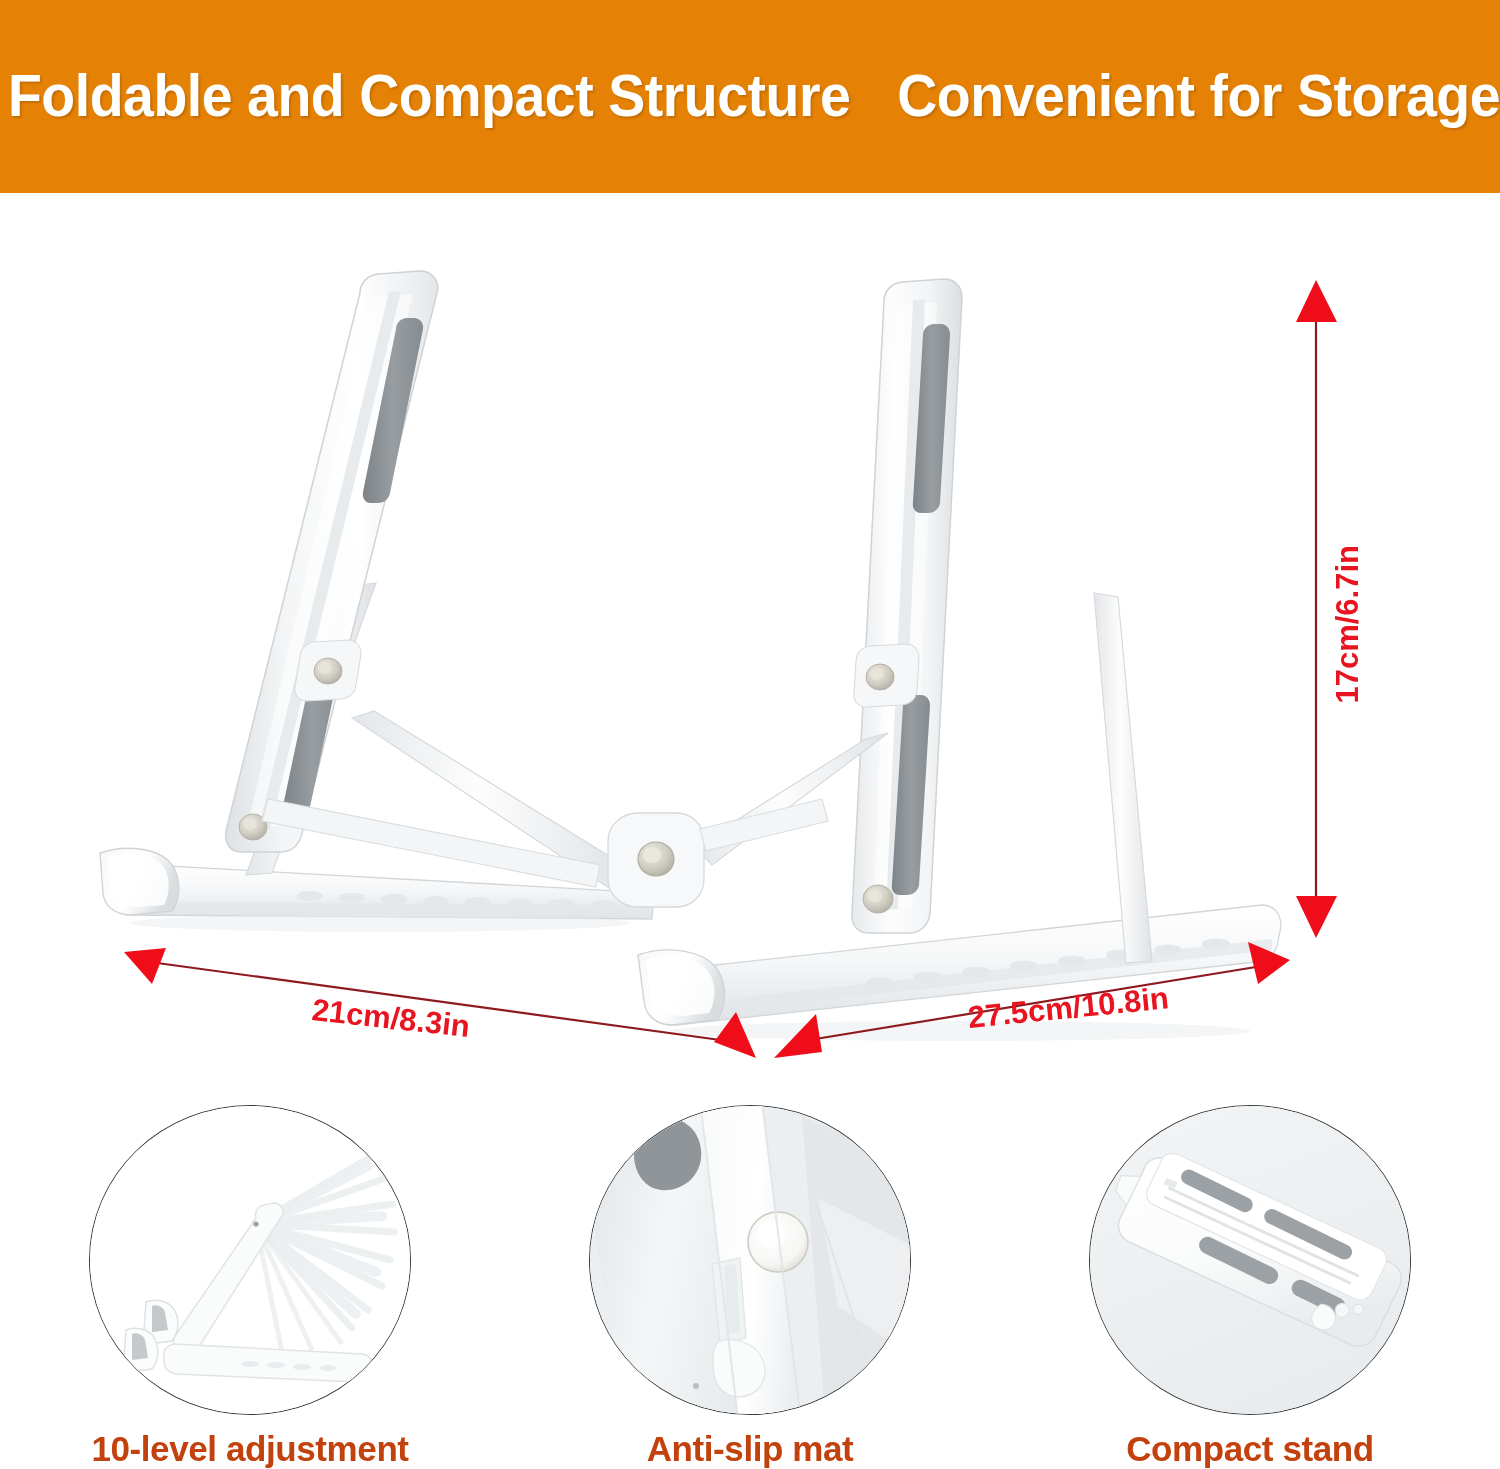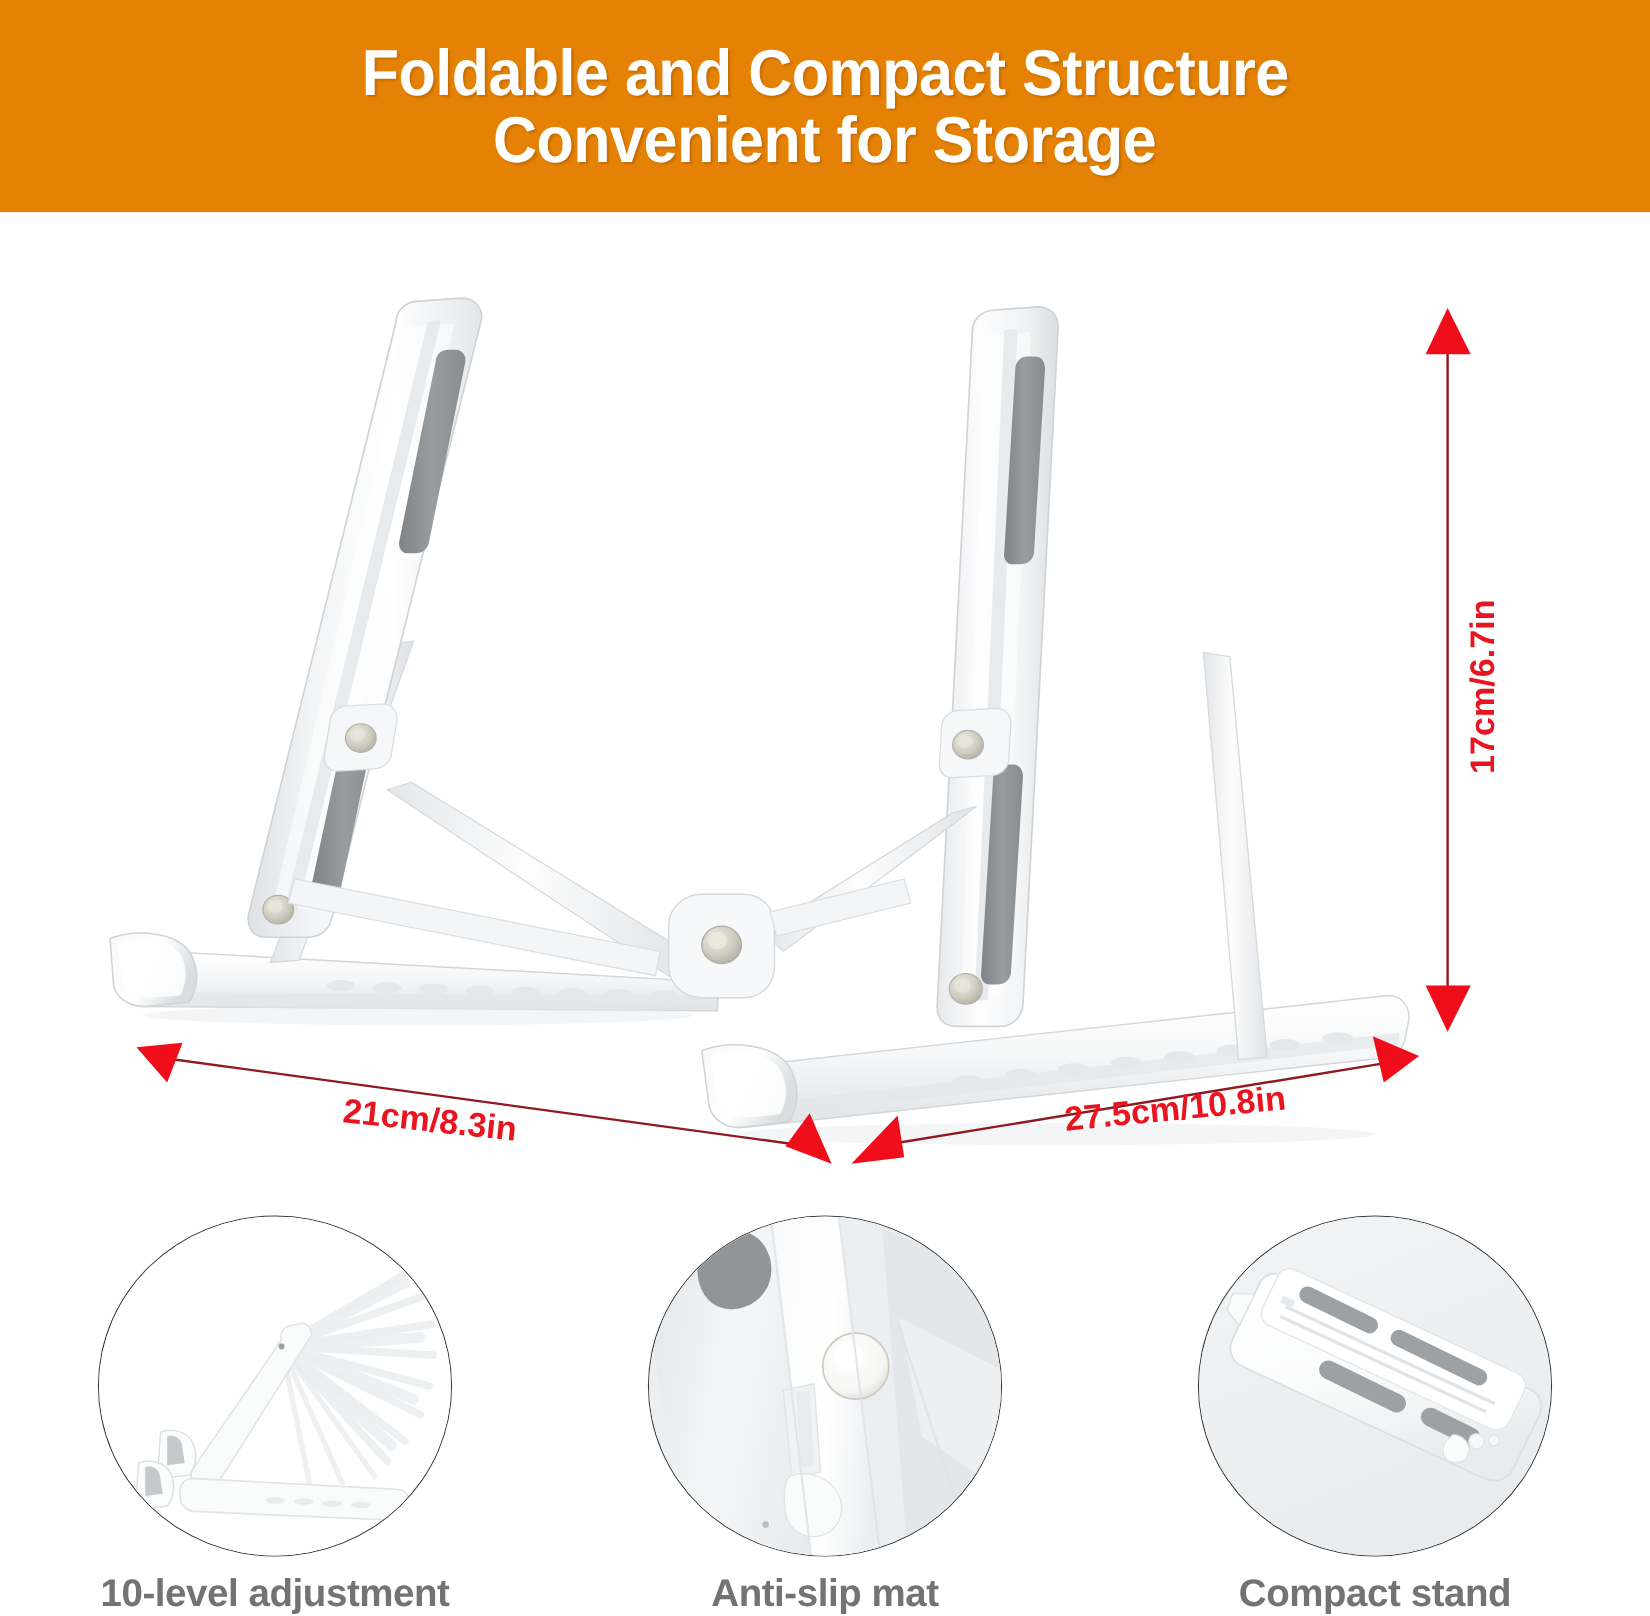--- a/index.html
+++ b/index.html
@@ -8,21 +8,21 @@
     font-family:"Liberation Sans", sans-serif;
     background:#ffffff;
     position:relative;
     overflow:hidden;
   }
 
   
   #banner{
     position:absolute; left:0; top:0; width:1500px; height:193px;
     background:#e58205;
-    display:flex; flex-direction:column;
+    display:flex; flex-direction:row;
     align-items:center; justify-content:center;
   }
   .banner-line{
     color:#ffffff;
     font-weight:bold;
     font-size:59px;
     line-height:1.03;
     letter-spacing:-0.5px;
     text-align:center;
     font-stretch:condensed;
@@ -82,21 +82,21 @@
     border:1.6px solid #3a3a3a;
     overflow:hidden;
     position:relative;
     background:#ffffff;
   }
   .circle svg{ display:block; }
   .feature-caption{
     margin-top:14px;
     font-size:35px;
     font-weight:bold;
-    color:#737373;
+    color:#c2410c;
     letter-spacing:-0.4px;
     white-space:nowrap;
   }
 </style>
 </head>
 <body>
 
 <div id="banner">
   <div class="banner-line">Foldable and Compact Structure</div>
   <div class="banner-line">Convenient for Storage</div>

